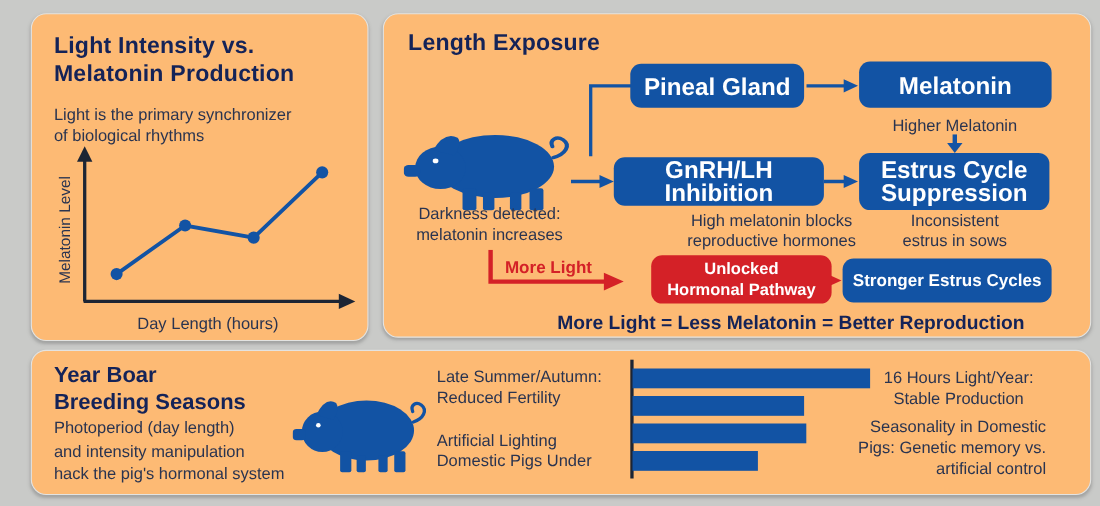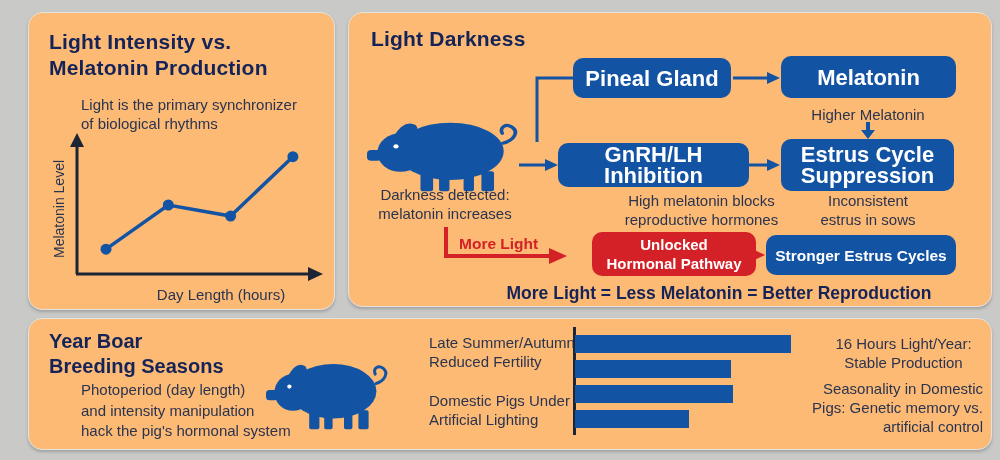--- a/index.html
+++ b/index.html
@@ -12,21 +12,21 @@
   .panel{
     position:absolute;background:#fdba74;border-radius:14px;
     border:1px solid #e3e3e1;box-shadow:0 2px 3px rgba(90,90,90,.35);
   }
   #panel-a{left:28px;top:12px;width:305px;height:296px;}
   #panel-b{left:348px;top:12px;width:642px;height:293px;}
   #panel-c{left:28px;top:318px;width:962px;height:130px;}
   .abs{position:absolute;}
   .h1{font-size:21px;line-height:26px;font-weight:bold;color:#142358;letter-spacing:.2px;}
   .h2{font-size:20px;line-height:25px;font-weight:bold;color:#142358;}
-  .body-t{font-size:15px;line-height:19px;color:#2a3450;margin-left:32px;}
+  .body-t{font-size:15px;line-height:19px;color:#2a3450;}
   .cap{font-size:15px;line-height:19px;color:#2a3450;text-align:center;}
   .bluebox{
     position:absolute;background:#1253a4;border-radius:10px;color:#fff;
     display:flex;align-items:center;justify-content:center;text-align:center;
     font-weight:bold;font-size:22px;line-height:21px;
   }
   .redbox{
     position:absolute;background:#d42127;border-radius:10px;color:#fff;
     display:flex;align-items:center;justify-content:center;text-align:center;
     font-weight:bold;font-size:15px;line-height:19px;
@@ -60,21 +60,21 @@
   <circle cx="63" cy="118.16" r="5.5" fill="#1253a4"></circle>
       <circle cx="125.3" cy="74" r="5.5" fill="#1253a4"></circle>
       <circle cx="187.6" cy="85.04" r="5.5" fill="#1253a4"></circle>
       <circle cx="249.89999999999998" cy="25.700000000000003" r="5.5" fill="#1253a4"></circle>
     </svg>
 
   <div class="abs body-t" style="left:40px;top:272px;width:240px;text-align:center;">Day Length (hours)</div>
 </div>
 
 <div class="panel" id="panel-b">
-  <div class="abs h1" style="left:22px;top:13px;">Light Darkness</div>
+  <div class="abs h1" style="left:22px;top:13px;">Length Exposure</div>
 
   <svg class="abs" style="left:18px;top:96px;" width="156" height="84" viewBox="0 0 210 135" preserveAspectRatio="none">
     <path d="M183,55 C198,50 205,37 195,29 C187,23 178,29 182,39" fill="none" stroke="#1253a4" stroke-width="5" stroke-linecap="round"></path>
     <ellipse cx="112" cy="68" rx="72" ry="46" fill="#1253a4"></ellipse>
     <circle cx="45" cy="70" r="31" fill="#1253a4"></circle>
     <path d="M36,44 Q50,16 66,26 Q72,34 62,52 Z" fill="#1253a4"></path>
     <rect x="0" y="66" width="20" height="17" rx="6" fill="#1253a4"></rect>
     <rect x="72" y="100" width="17" height="32" rx="3" fill="#1253a4"></rect>
     <rect x="97" y="106" width="14" height="26" rx="3" fill="#1253a4"></rect>
     <rect x="130" y="106" width="14" height="26" rx="3" fill="#1253a4"></rect>
@@ -166,22 +166,22 @@
     <rect x="130" y="106" width="14" height="26" rx="3" fill="#1253a4"></rect>
     <rect x="154" y="100" width="17" height="32" rx="3" fill="#1253a4"></rect>
     <circle cx="39" cy="60" r="3.5" fill="#ffffff"></circle>
   </svg>
 
   <div class="abs body-t" style="left:368px;top:14px;">
     <div>Late Summer/Autumn:</div>
     <div>Reduced Fertility</div>
   </div>
   <div class="abs body-t" style="left:368px;top:72px;">
+    <div>Artificial Lighting</div>
     <div>Domestic Pigs Under</div>
-    <div>Artificial Lighting</div>
   </div>
 
   <div class="abs" style="left:544px;top:8px;width:2.5px;height:108px;background:#1d2534;"></div>
   <div class="abs" style="left:546px;top:16px;">
       <div class="bar" style="width: 216px;"></div>
       <div class="bar" style="width: 155.52px;"></div>
       <div class="bar" style="width: 157.68px;"></div>
       <div class="bar" style="width: 114.48px;"></div>
     </div>
 

